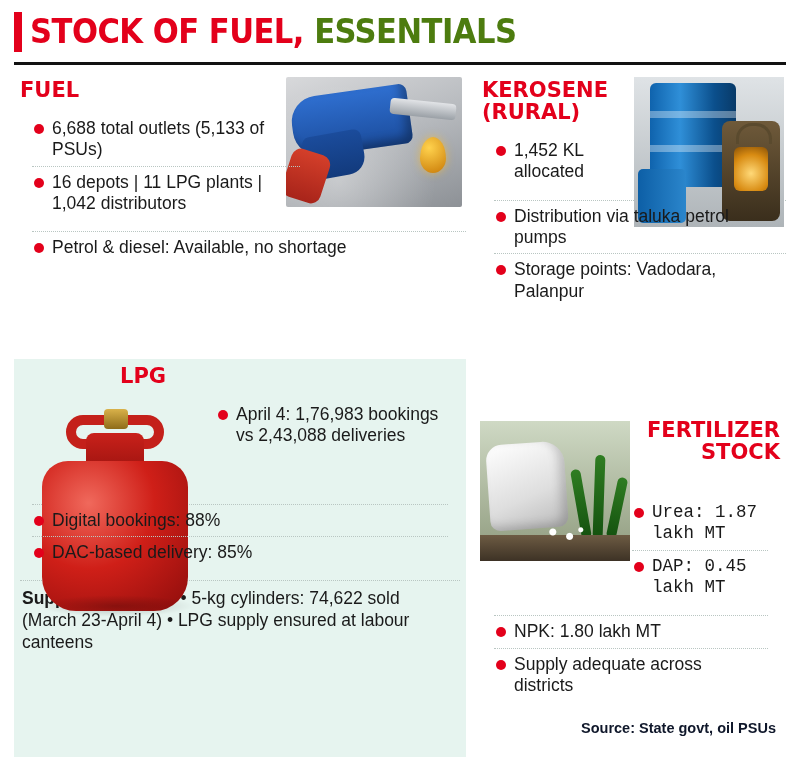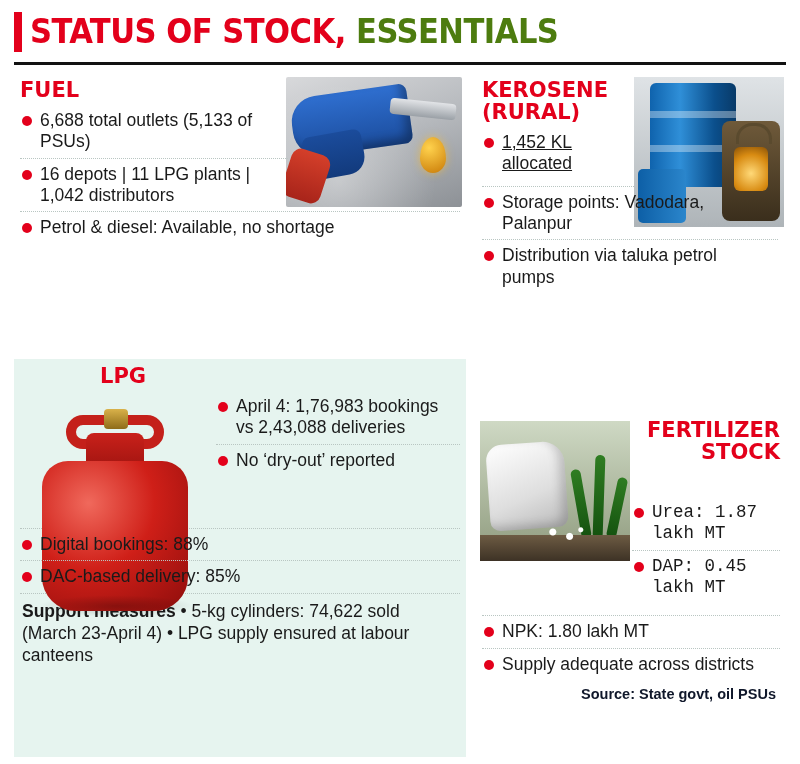--- a/index.html
+++ b/index.html
@@ -67,21 +67,21 @@
     font-weight:bold;
     color:#e3001b;
     line-height:1.05;
     margin:6px 0 4px 0;
     font-family:"DejaVu Sans", sans-serif;
   }
   .sect-title.right{text-align:right;}
 
   ul.bullets{
     list-style:none;
-    margin:0;padding:0;
+    margin:12px;padding:0;
   }
   ul.bullets li{
     position:relative;
     padding:5px 4px 5px 20px;
     font-size:17.5px;
     line-height:1.22;
     border-bottom:1px dotted #b9c6c2;
   }
   ul.bullets li:last-child{border-bottom:none;}
   ul.bullets li:before{
@@ -262,21 +262,21 @@
   .lpg-list{margin-left:196px;}
 </style>
 </head>
 <body>
 
 <div class="page">
 
   <div class="header">
     <div class="header-bar"></div>
     <div class="title">
-      <span class="red">STATUS OF STOCK,</span><span class="dark"> ESSENTIALS</span>
+      <span class="red">STOCK OF FUEL,</span><span class="dark"> ESSENTIALS</span>
     </div>
   </div>
   <div class="rule"></div>
 
   <div class="grid">
 
     <div class="col-left">
 
       <div class="card white" style="height:278px;">
         <div class="img nozzle">
@@ -300,24 +300,23 @@
 
       <div class="card mint" style="height:398px;">
         <div class="img cyl">
           <div class="ring"></div>
           <div class="valve"></div>
           <div class="neck"></div>
           <div class="base"></div>
           <div class="shadow"></div>
         </div>
         <div class="pad">
-          <div class="sect-title lpg-list" style="margin-left:80px;">LPG</div>
+          <div class="sect-title lpg-list" style="margin-left:100px;">LPG</div>
           <ul class="bullets" style="margin-left:196px;">
             <li>April 4: 1,76,983 bookings vs 2,43,088 deliveries</li>
-            <li>No ‘dry-out’ reported</li>
           </ul>
           <ul class="bullets" style="margin-top:52px;border-top:1px dotted #b9c6c2;">
             <li>Digital bookings: 88%</li>
             <li>DAC-based delivery: 85%</li>
           </ul>
           <div class="support">
             <b>Support measures</b><span> • 5-kg cylinders: 74,622 sold (March 23-April 4) • LPG supply ensured at labour canteens</span>
           </div>
         </div>
       </div>
@@ -333,26 +332,26 @@
           <div class="lamp">
               <div class="handle"></div>
               <div class="glass"></div>
             </div>
         </div>
         <div class="pad">
           <div class="sect-title" style="width:150px;">
             <span>KEROSENE</span><br>
             <span>(RURAL)</span>
           </div>
-          <ul class="bullets" style="width:150px;text-decoration:underline;">
+          <ul class="bullets" style="width:150px;">
             <li>1,452 KL allocated</li>
           </ul>
           <ul class="bullets" style="width:296px;border-top:1px dotted #b9c6c2;margin-top:6px;">
+            <li>Distribution via taluka petrol pumps</li>
             <li>Storage points: Vadodara, Palanpur</li>
-            <li>Distribution via taluka petrol pumps</li>
           </ul>
         </div>
       </div>
 
       <div class="card white" style="height:344px;">
         <div class="img fert">
           <div class="plant1"></div>
             <div class="plant2"></div>
             <div class="plant3"></div>
           <div class="sack"></div>

